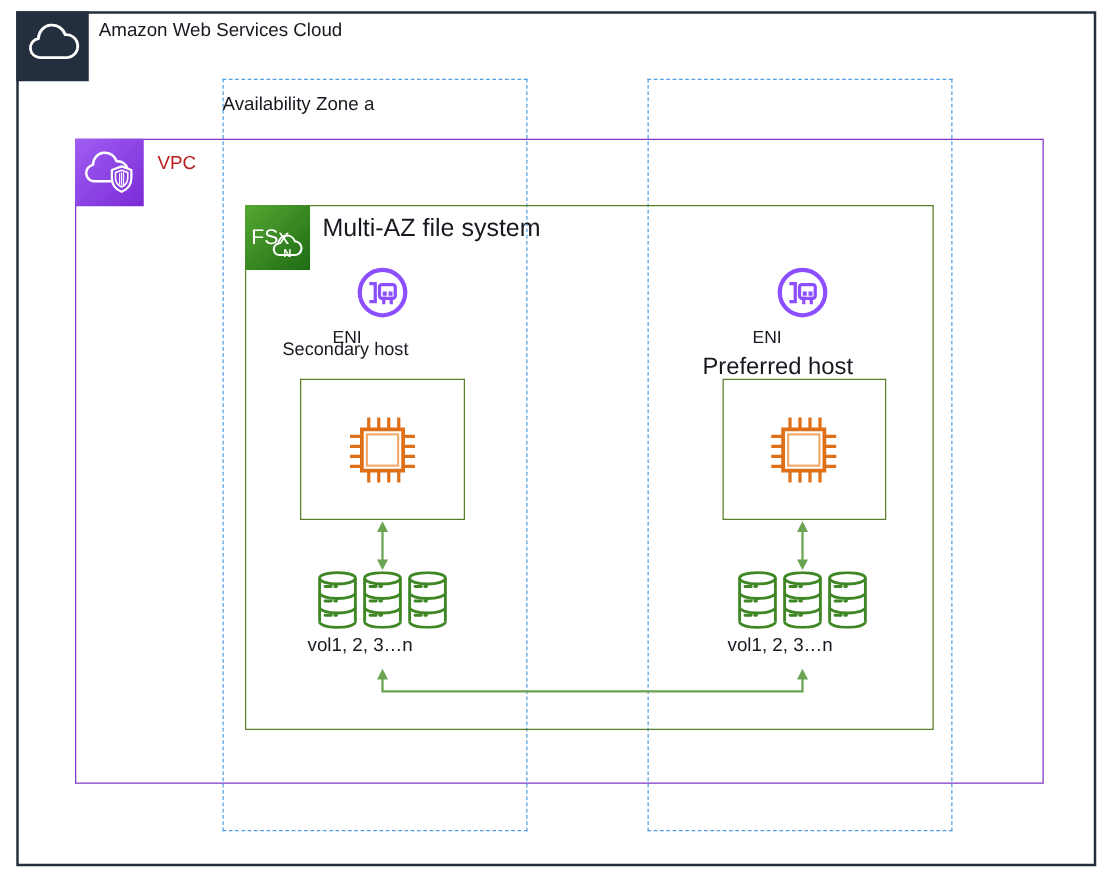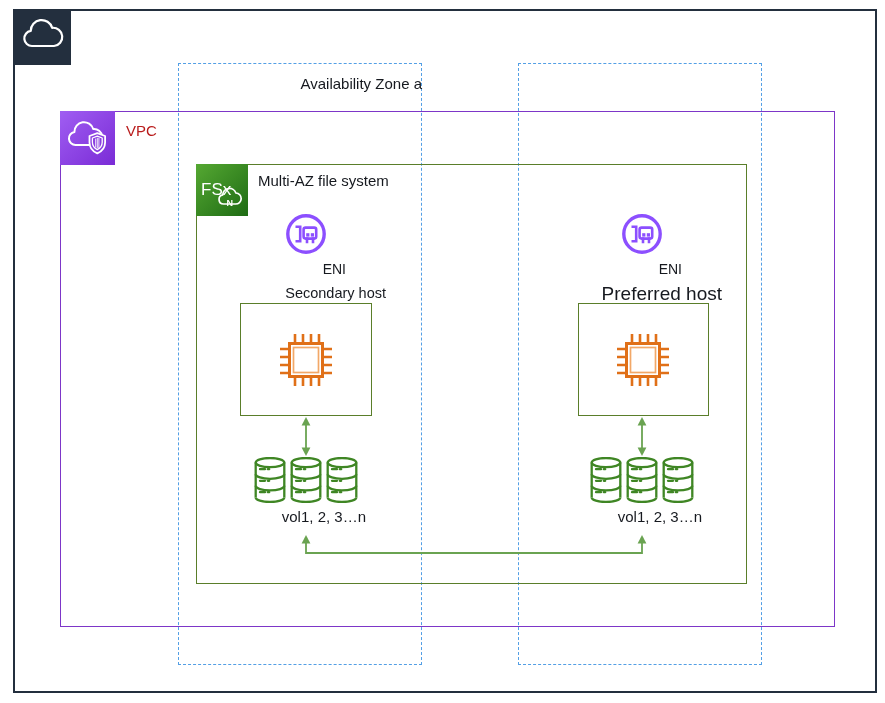--- a/index.html
+++ b/index.html
@@ -1,20 +1,20 @@
 <!DOCTYPE html>
 <html><head>
 <meta charset="utf-8">
 <style>
   html,body{margin:0;padding:0;background:#fff;}
   .stage{position:relative;width:885px;height:703px;background:#fff;overflow:hidden;
          font-family:"Liberation Sans",sans-serif;color:#16191f;}
   .abs{position:absolute;}
   .lbl{white-space:nowrap;}
-  .center{text-align:right;}
+  .center{text-align:left;}
   svg{display:block;}
 </style>
 </head>
 <body>
 
 <div class="stage">
 
   <svg width="0" height="0" style="position:absolute" aria-hidden="true">
     <defs>
       <symbol id="sym-eni" viewBox="0 0 44 44">
@@ -57,20 +57,21 @@
   </svg>
 
   <div class="abs" style="left:13px;top:9px;width:864px;height:684px;border:2px solid #232f3e;box-sizing:border-box;"></div>
 
   <div class="abs" style="left:13px;top:9px;width:58px;height:56px;background:#232f3e;">
     <svg width="58" height="56" viewBox="0 0 58 56">
       <path d="M41 37 H19 a7.6 7.6 0 0 1-1.3-15.1 a11 11 0 0 1 21.5-3.1 A8.7 8.7 0 0 1 41 37 Z" fill="none" stroke="#ffffff" stroke-width="2.2" stroke-linejoin="round"></path>
     </svg>
   </div>
 
+  <div class="abs lbl" style="left:79px;top:16px;font-size:15px;">Amazon Web Services Cloud</div>
 
   <div class="abs" style="left:178px;top:63px;width:244px;height:602px;border:1.5px dashed #539fe5;box-sizing:border-box;"></div>
   <div class="abs lbl center" style="left:178px;top:75px;width:244px;font-size:15px;">Availability Zone a</div>
 
   <div class="abs" style="left:518px;top:63px;width:244px;height:602px;border:1.5px dashed #539fe5;box-sizing:border-box;"></div>
 
   <div class="abs" style="left:60px;top:111px;width:775px;height:516px;border:1.5px solid #7d36c8;box-sizing:border-box;"></div>
 
   <div class="abs" style="left:60px;top:111px;width:55px;height:54px;background:linear-gradient(135deg,#a05ef2 0%,#7a2bd6 100%);">
     <svg width="55" height="54" viewBox="0 0 55 54">
@@ -84,29 +85,29 @@
 
   <div class="abs" style="left:196px;top:164px;width:551px;height:420px;border:1.5px solid #5a7e2a;box-sizing:border-box;"></div>
 
   <div class="abs" style="left:196px;top:164px;width:52px;height:52px;background:linear-gradient(135deg,#55a832 0%,#1e6b14 100%);">
     <svg width="52" height="52" viewBox="0 0 52 52">
       <text x="5" y="31" font-family="Liberation Sans, sans-serif" font-size="17" fill="#ffffff">FSx</text>
       <path d="M39.5 40 H27.5 a4.6 4.6 0 0 1-.8-9.1 a6.8 6.8 0 0 1 13.2-1.9 a5.4 5.4 0 0 1-.4 11 Z" fill="none" stroke="#ffffff" stroke-width="1.7" stroke-linejoin="round"></path>
       <text x="30.5" y="41.5" font-family="Liberation Sans, sans-serif" font-size="9" font-weight="bold" fill="#ffffff">N</text>
     </svg>
   </div>
-  <div class="abs lbl" style="left:258px;top:172px;font-size:15px;">Multi-AZ file system</div>
+  <div class="abs lbl" style="left:258px;top:172px;font-size:20px;">Multi-AZ file system</div>
 
   <div class="abs" style="left:284px;top:212px;width:44px;height:44px;">
     <svg width="44" height="44">
         <use href="#sym-eni"></use>
       </svg>
   </div>
   <div class="abs lbl center" style="left:266px;top:261px;width:80px;font-size:14px;">ENI</div>
-  <div class="abs lbl center" style="left:226px;top:285px;width:160px;font-size:14.5px;">Secondary host</div>
+  <div class="abs lbl center" style="left:226px;top:272px;width:160px;font-size:14.5px;">Secondary host</div>
   <div class="abs" style="left:240px;top:303px;width:132px;height:113px;border:1.5px solid #5a7e2a;box-sizing:border-box;"></div>
   <div class="abs" style="left:278px;top:332px;width:56px;height:56px;">
     <svg width="56" height="56">
         <use href="#sym-chip"></use>
       </svg>
   </div>
   <div class="abs" style="left:254px;top:457px;width:104px;height:46px;">
     <svg width="104" height="46" viewBox="0 0 104 46">
       <use href="#sym-cyl" x="0" width="32" height="46"></use>
       <use href="#sym-cyl" x="36" width="32" height="46"></use>

